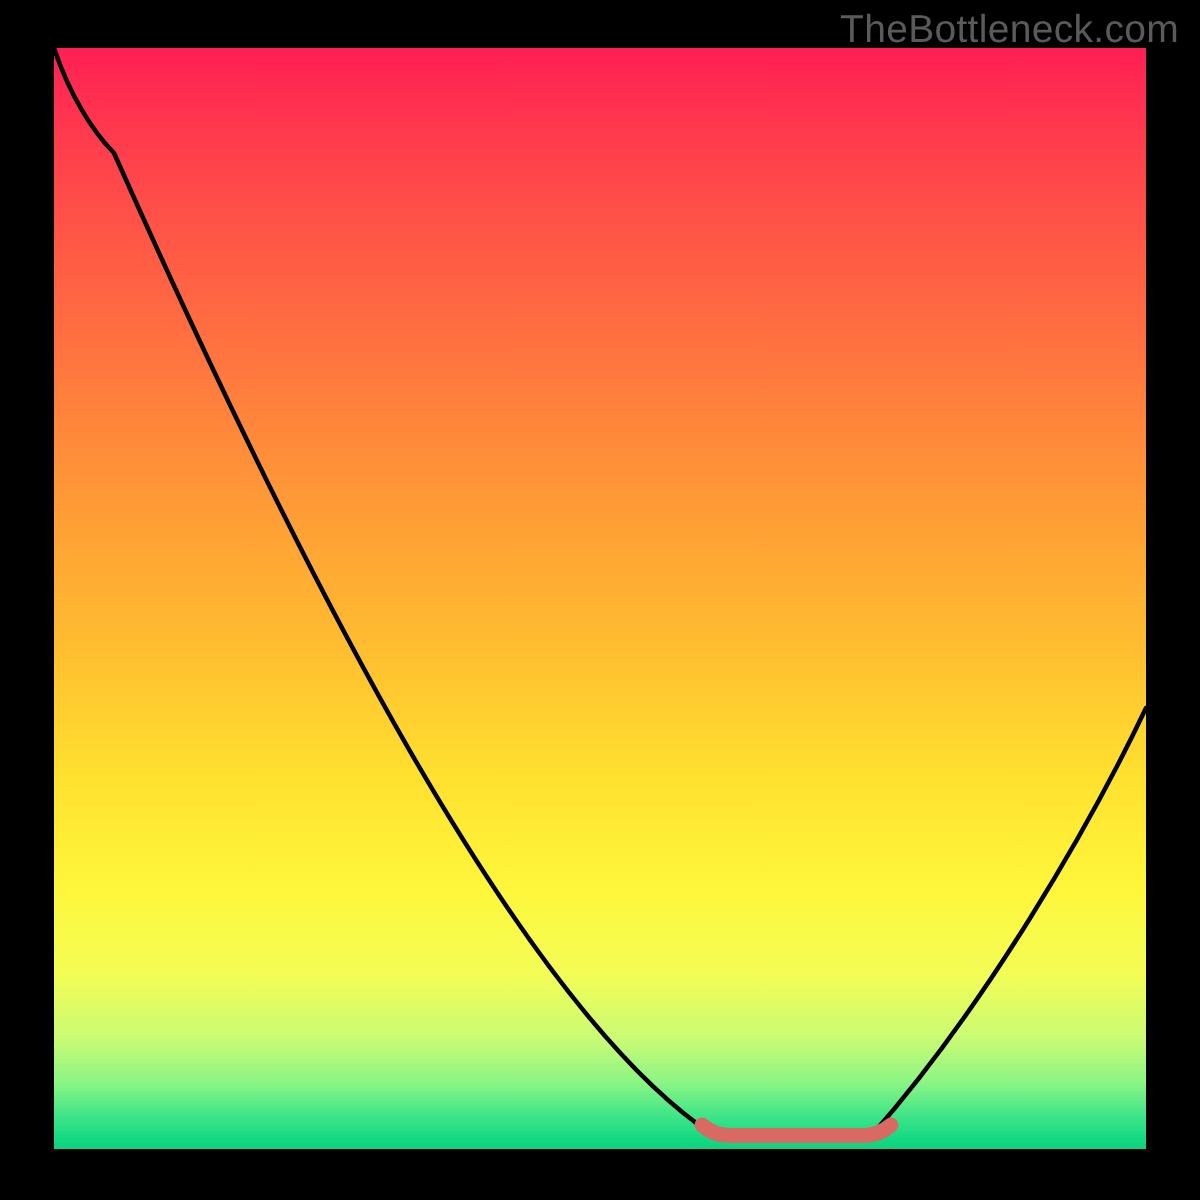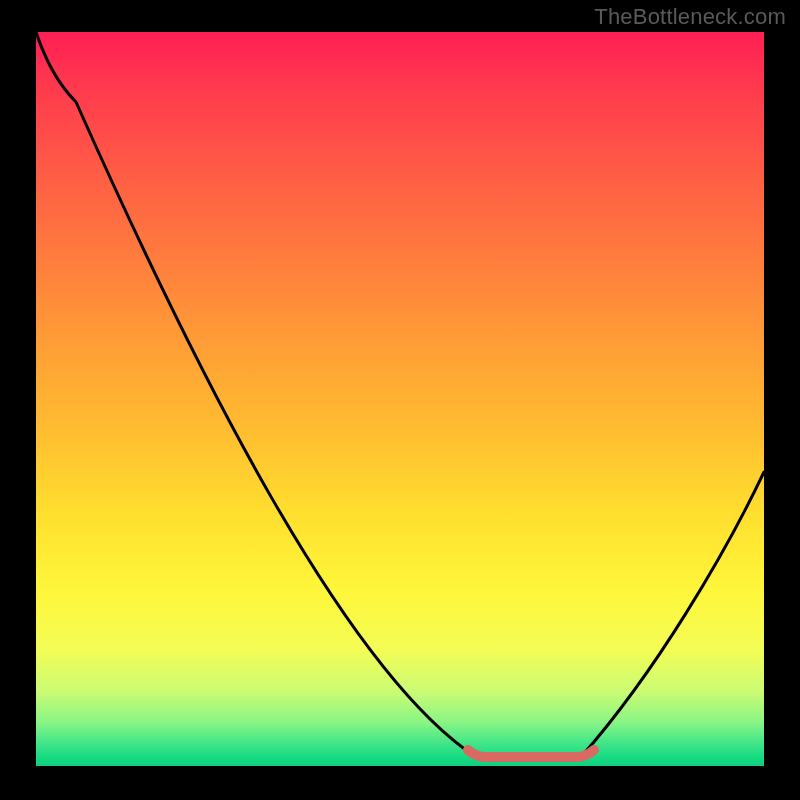--- a/index.html
+++ b/index.html
@@ -14,21 +14,21 @@
     position: relative;
     width: 800px;
     height: 800px;
     background: #000;
   }
   .watermark {
     position: absolute;
     top: 4px;
     right: 14px;
     font-family: Arial, Helvetica, sans-serif;
-    font-size: 22px;
+    font-size: 26px;
     color: #5a5a5a;
     font-weight: 500;
     letter-spacing: 0.2px;
     margin-left: 46px;
   }
   .plot-area {
     position: absolute;
     left: 36px;
     top: 32px;
     width: 728px;

